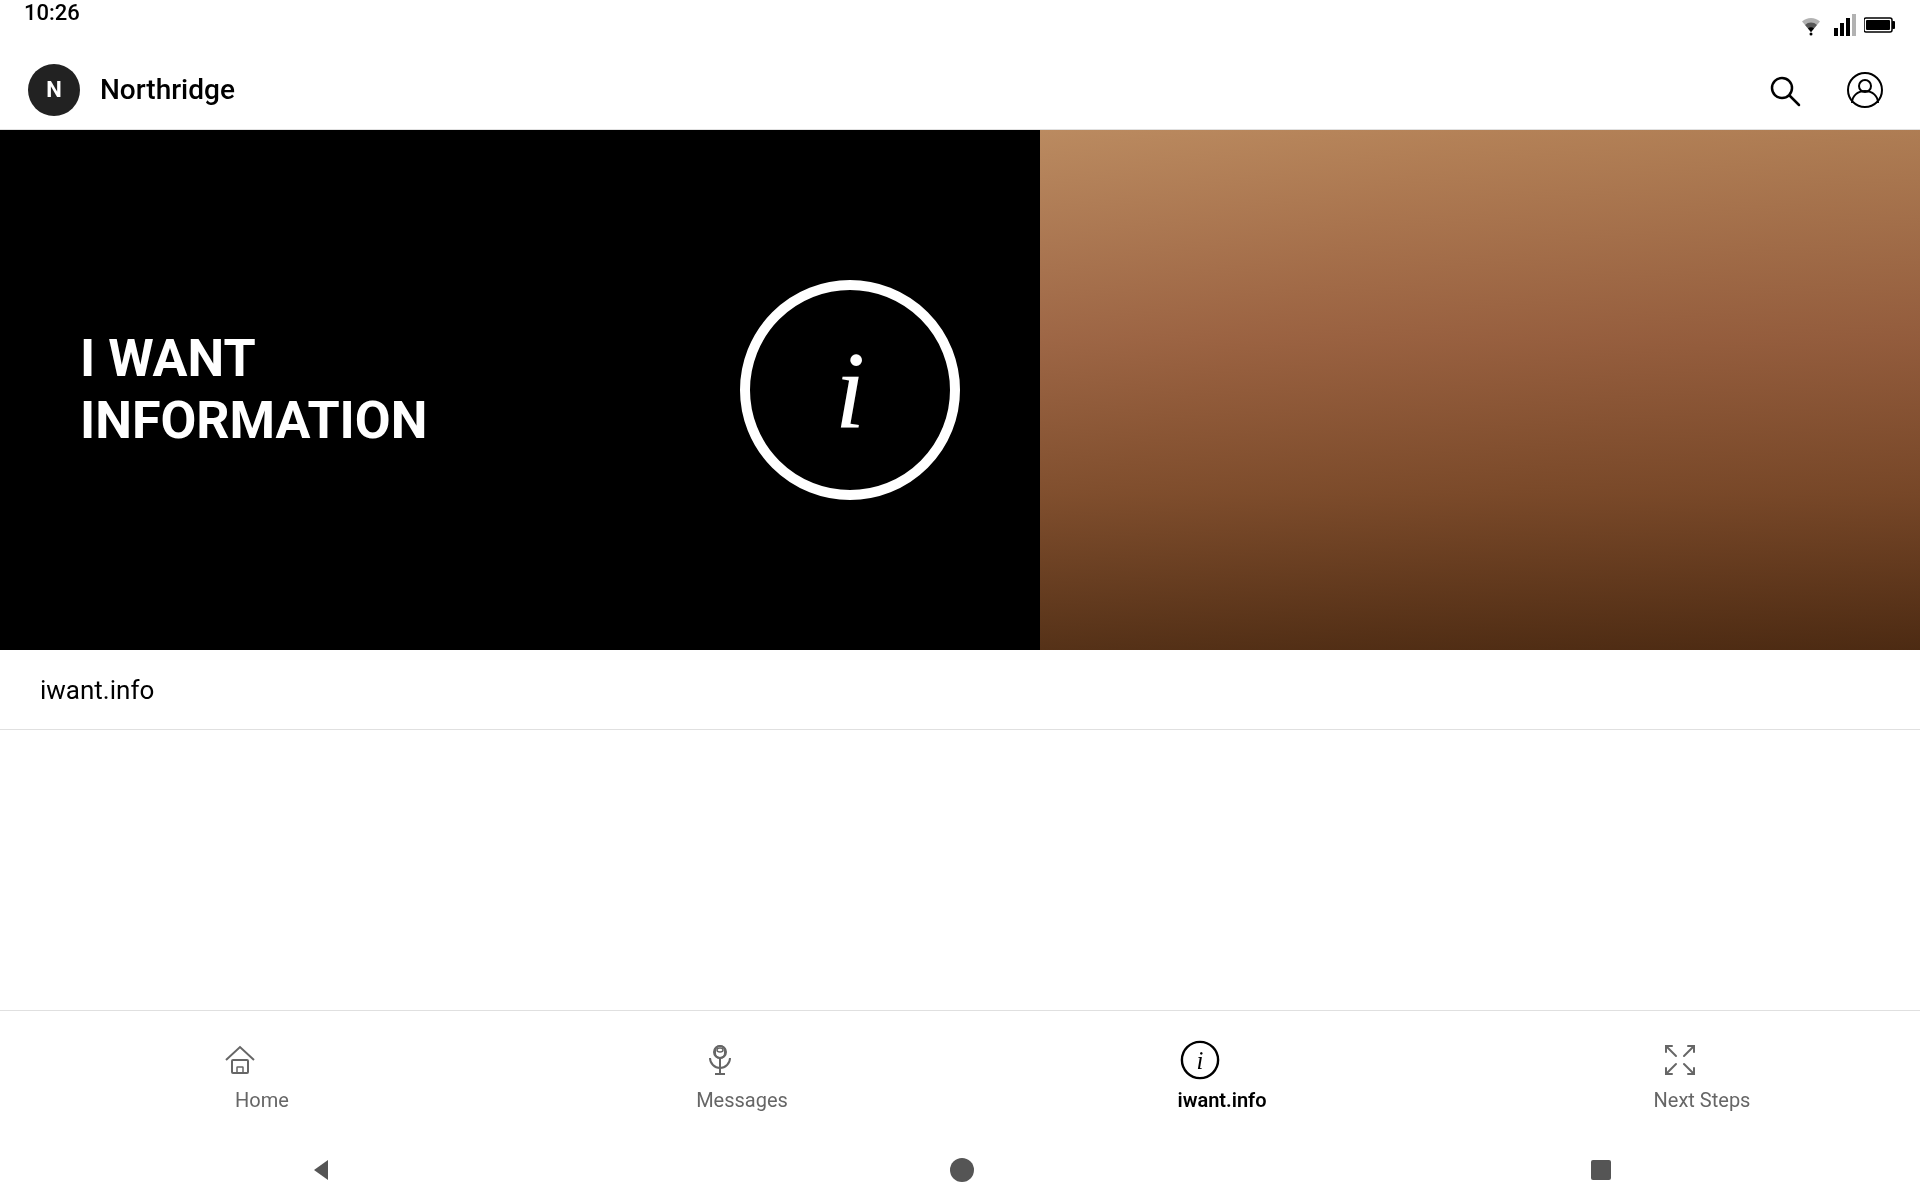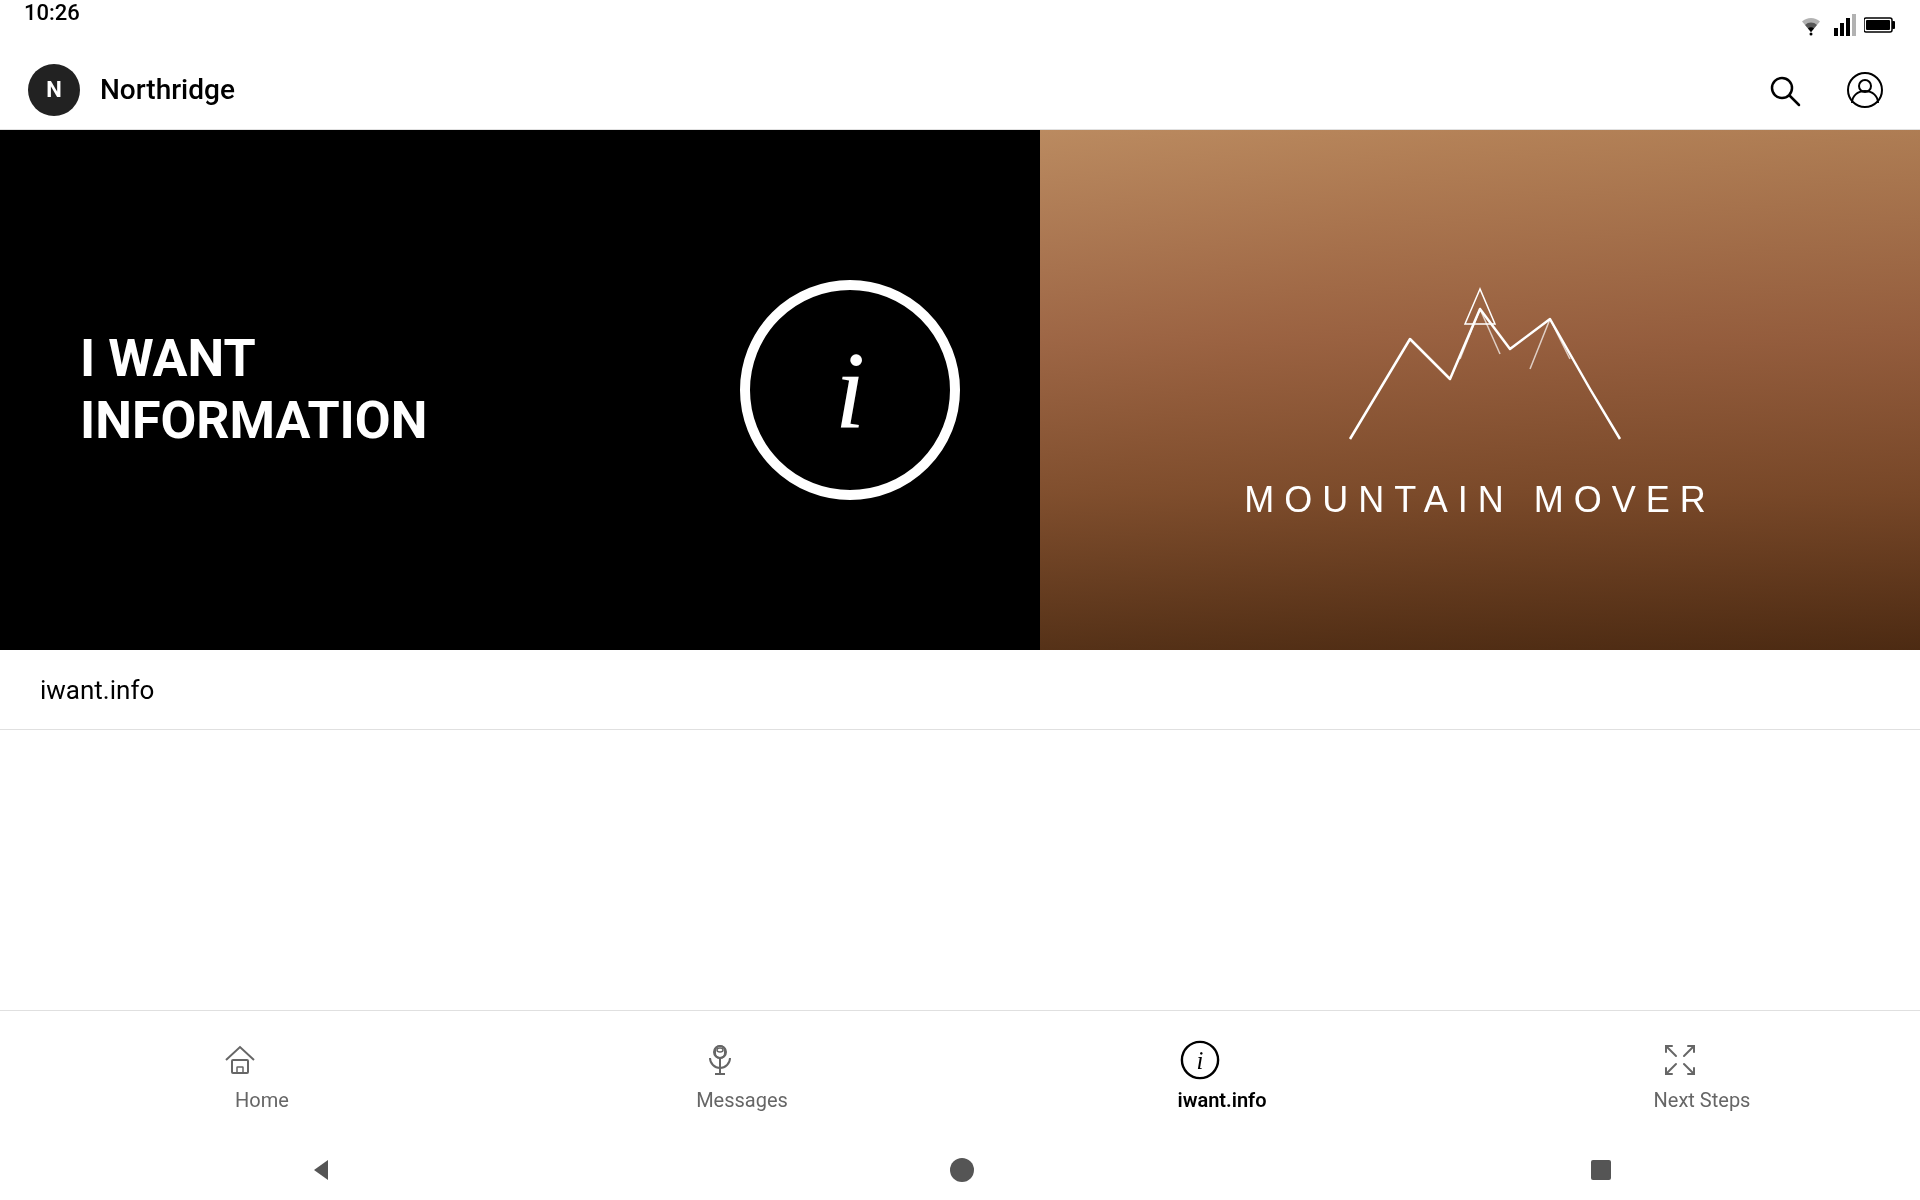--- a/index.html
+++ b/index.html
@@ -299,35 +299,20 @@
 
     <div class="card card-left">
       <div class="card-left-text">I WANT INFORMATION</div>
       <div class="info-circle">
         <span class="info-i">i</span>
       </div>
     </div>
 
     <div class="card card-right">
       <div class="mountain-overlay"></div>
-      <div class="mountain-svg-container">
-
-        <svg width="300" height="200" viewBox="0 0 300 200" fill="none">
-
-          <polyline points="20,180 80,80 120,120 150,50 180,90 220,60 260,130 290,180" stroke="#fff" stroke-width="2.5" fill="none" stroke-linejoin="round"></polyline>
-
-          <line x1="150" y1="50" x2="130" y2="100" stroke="#fff" stroke-width="1.5" opacity="0.7"></line>
-          <line x1="150" y1="50" x2="170" y2="95" stroke="#fff" stroke-width="1.5" opacity="0.7"></line>
-          <line x1="220" y1="60" x2="200" y2="110" stroke="#fff" stroke-width="1.5" opacity="0.7"></line>
-          <line x1="220" y1="60" x2="240" y2="100" stroke="#fff" stroke-width="1.5" opacity="0.7"></line>
-
-          <polygon points="150,30 135,65 165,65" stroke="#fff" stroke-width="1.5" fill="none"></polygon>
-        </svg>
-        <span class="mountain-text-brand">MOUNTAIN MOVER</span>
-      </div>
     </div>
   </div>
 
   <div class="card-titles-row">
     <div class="card-title">
       <span>iwant.info</span>
     </div>
   </div>
 
   <div class="empty-space"></div>

